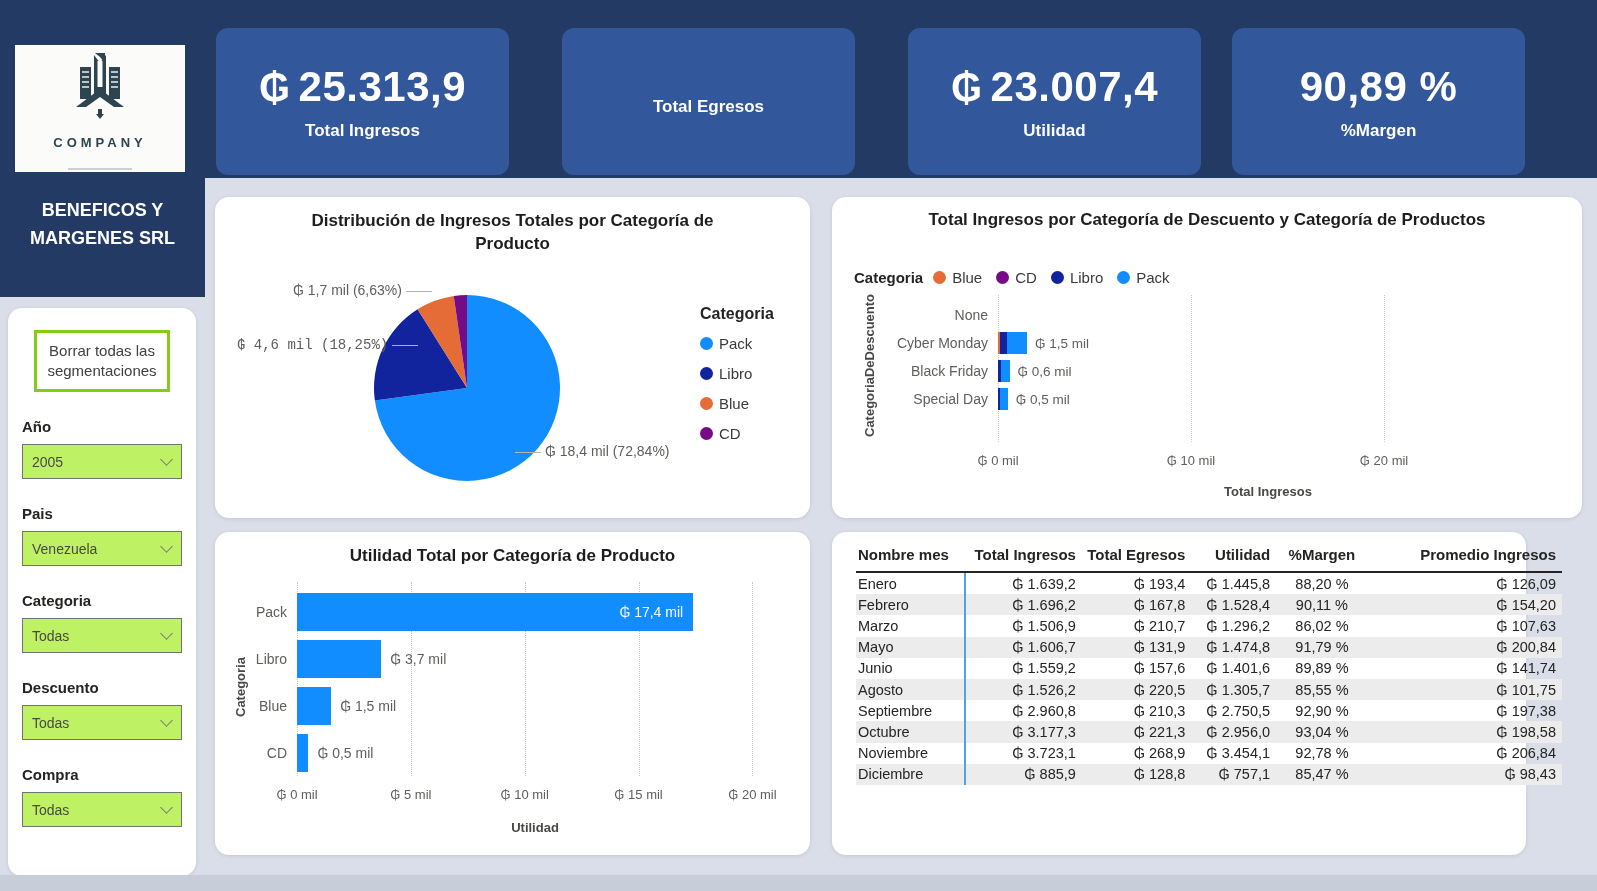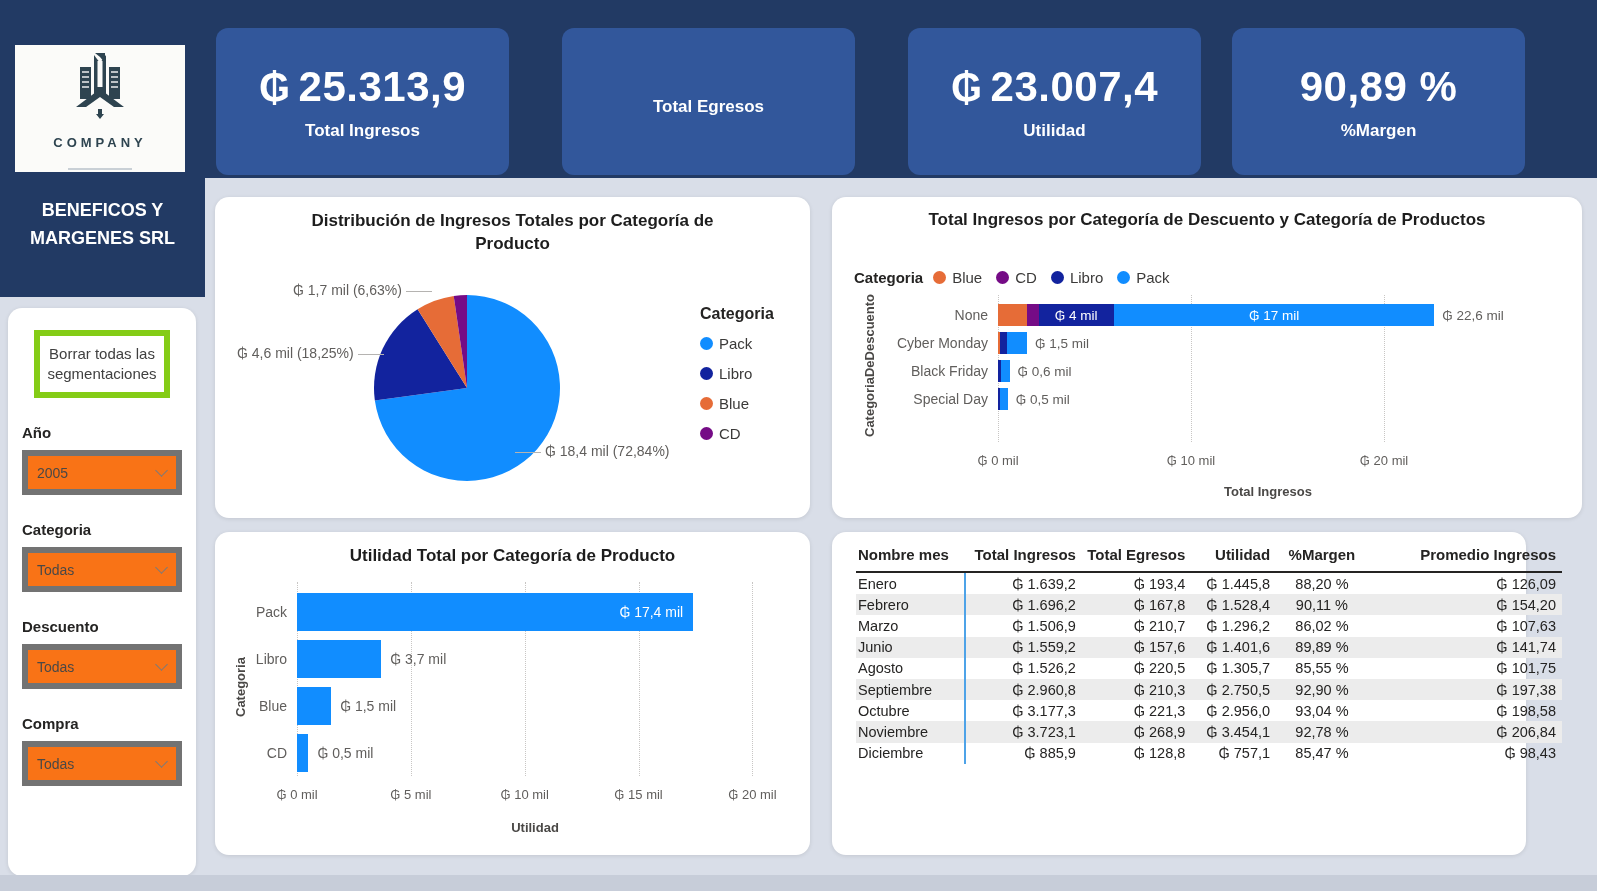--- a/index.html
+++ b/index.html
@@ -20,26 +20,26 @@
   .kpi-card{position:absolute;top:28px;height:147px;width:293px;background:#32579B;border-radius:12px;
     display:flex;flex-direction:column;align-items:center;justify-content:center;color:#fff;}
   .kpi-value{font-size:42px;font-weight:bold;letter-spacing:0.5px;white-space:nowrap;}
   .kpi-value .cur{font-size:40px;margin-right:8px;}
   .kpi-label{font-size:17px;font-weight:bold;margin-top:10px;}
   
   .company-name{position:absolute;left:0;top:196px;width:205px;text-align:center;color:#fff;
     font-size:18px;font-weight:bold;line-height:28px;}
   .sidebar-panel{position:absolute;left:8px;top:308px;width:188px;height:568px;background:#fff;
     border-radius:14px;box-shadow:0 1px 4px rgba(0,0,0,.10);}
-  .clear-btn{margin:22px auto 0 auto;width:136px;border:6px solid #84cc16;background:#fff;color:#404040;
+  .clear-btn{margin:22px auto 0 auto;width:136px;border:3px solid #84cc16;background:#fff;color:#404040;
     font-size:15px;line-height:20px;text-align:center;padding:8px 6px;cursor:pointer;
     font-family:"Liberation Sans","DejaVu Sans",sans-serif;display:block;}
   .slicer{margin:26px 14px 0 14px;}
   .slicer-label{font-size:15px;font-weight:bold;color:#252423;margin-bottom:9px;}
-  .slicer-box{height:33px;border:6px solid #737373;background:#f97316;display:flex;align-items:center;
+  .slicer-box{height:33px;border:1px solid #737373;background:#bef264;display:flex;align-items:center;
     justify-content:space-between;padding:0 10px 0 9px;cursor:pointer;}
   .slicer-value{font-size:14px;color:#4A4846;}
   .chev{width:8px;height:8px;border-right:1.6px solid #7a7a7a;border-bottom:1.6px solid #7a7a7a;
     transform:rotate(45deg);margin-top:-4px;}
   
   .card{position:absolute;background:#fff;border-radius:14px;box-shadow:0 1px 4px rgba(0,0,0,.10);}
   .card-title{font-weight:bold;font-size:17px;color:#1d1d1d;text-align:center;margin-top:12px;line-height:23px;}
   
   #pie-card{left:215px;top:197px;width:595px;height:321px;}
   #pie-svg{position:absolute;left:157px;top:96px;}
@@ -149,20 +149,27 @@
 <div class="sidebar-panel">
   <button class="clear-btn">Borrar todas las segmentaciones</button>
   <div class="slicer">
     <div class="slicer-label">Año</div>
     <div class="slicer-box">
       <span class="slicer-value">2005</span>
       <span class="chev"></span>
     </div>
   </div>
   <div class="slicer">
+    <div class="slicer-label">Pais</div>
+    <div class="slicer-box">
+      <span class="slicer-value">Venezuela</span>
+      <span class="chev"></span>
+    </div>
+  </div>
+  <div class="slicer">
     <div class="slicer-label">Categoria</div>
     <div class="slicer-box">
       <span class="slicer-value">Todas</span>
       <span class="chev"></span>
     </div>
   </div>
   <div class="slicer">
     <div class="slicer-label">Descuento</div>
     <div class="slicer-box">
       <span class="slicer-value">Todas</span>
@@ -180,21 +187,21 @@
 
 <div class="card" id="pie-card">
   <div class="card-title" style="margin:12px 70px 0 70px;">Distribución de Ingresos Totales por Categoría de Producto</div>
   <svg id="pie-svg" width="190" height="190" viewBox="0 0 190 190">
       <path d="M 95 95 L 95 2 A 93 93 0 1 1 2.8551720179338105 107.58295180613167 Z" fill="#118DFF"></path>
       <path d="M 95 95 L 2.8551720179338105 107.58295180613167 A 93 93 0 0 1 45.61293670832755 16.19696719399475 Z" fill="#12239E"></path>
       <path d="M 95 95 L 45.61293670832755 16.19696719399475 A 93 93 0 0 1 81.72265680328726 2.9526634951520947 Z" fill="#E66C37"></path>
       <path d="M 95 95 L 81.72265680328726 2.9526634951520947 A 93 93 0 0 1 94.98376843803892 2.000001416470994 Z" fill="#750B86"></path>
     </svg>
   <div class="pie-label" style="left:78px;top:85px;"><span>₲ 1,7 mil (6,63%)</span><span class="lead"></span></div>
-  <div class="pie-label" style="left:22px;top:148px;"><span>₲ 4,6 mil (18,25%)</span><span class="lead"></span></div>
+  <div class="pie-label" style="left:22px;top:140px;font-family:Liberation Mono, monospace;"><span>₲ 4,6 mil (18,25%)</span><span class="lead"></span></div>
   <div class="pie-label" style="left:296px;top:246px;"><span class="lead"></span><span>₲ 18,4 mil (72,84%)</span></div>
   <div id="pie-legend">
     <div class="legend-title">Categoria</div>
     <div class="legend-item">
         <span class="legend-dot" style="background: rgb(17, 141, 255);"></span>
         <span class="legend-name">Pack</span>
       </div>
     <div class="legend-item">
         <span class="legend-dot" style="background: rgb(18, 35, 158);"></span>
         <span class="legend-name">Libro</span>
@@ -237,31 +244,20 @@
         <div class="gridline" style="left: 0%;"></div>
         <span class="tick" style="left: 0%;">₲ 0 mil</span>
         <div class="gridline" style="left: 34.8432%;"></div>
         <span class="tick" style="left: 34.8432%;">₲ 10 mil</span>
         <div class="gridline" style="left: 69.6864%;"></div>
         <span class="tick" style="left: 69.6864%;">₲ 20 mil</span>
       </div>
     <div id="stack-rows">
         <div class="srow">
           <div class="rlabel">None</div>
-          <div class="strack">
-            <div class="seg" style="width: 5.22648%; background: rgb(230, 108, 55);"></div>
-            <div class="seg" style="width: 2.09059%; background: rgb(117, 11, 134);"></div>
-            <div class="seg" style="width: 13.5889%; background: rgb(18, 35, 158);">
-              <span>₲ 4 mil</span>
-            </div>
-            <div class="seg" style="width: 57.8397%; background: rgb(17, 141, 255);">
-              <span>₲ 17 mil</span>
-            </div>
-            <span class="total-label">₲ 22,6 mil</span>
-          </div>
         </div>
         <div class="srow">
           <div class="rlabel">Cyber Monday</div>
           <div class="strack">
             <div class="seg" style="width: 0.348432%; background: rgb(230, 108, 55);"></div>
             <div class="seg" style="width: 1.21951%; background: rgb(18, 35, 158);"></div>
             <div class="seg" style="width: 3.65854%; background: rgb(17, 141, 255);"></div>
             <span class="total-label">₲ 1,5 mil</span>
           </div>
         </div>
@@ -376,20 +372,28 @@
         </tr>
         <tr>
           <td class="txt">Marzo</td>
           <td class="num">₲ 1.506,9</td>
           <td class="num">₲ 210,7</td>
           <td class="num">₲ 1.296,2</td>
           <td class="ctr">86,02 %</td>
           <td class="num">₲ 107,63</td>
         </tr>
         <tr>
+          <td class="txt">Mayo</td>
+          <td class="num">₲ 1.606,7</td>
+          <td class="num">₲ 131,9</td>
+          <td class="num">₲ 1.474,8</td>
+          <td class="ctr">91,79 %</td>
+          <td class="num">₲ 200,84</td>
+        </tr>
+        <tr>
           <td class="txt">Junio</td>
           <td class="num">₲ 1.559,2</td>
           <td class="num">₲ 157,6</td>
           <td class="num">₲ 1.401,6</td>
           <td class="ctr">89,89 %</td>
           <td class="num">₲ 141,74</td>
         </tr>
         <tr>
           <td class="txt">Agosto</td>
           <td class="num">₲ 1.526,2</td>

